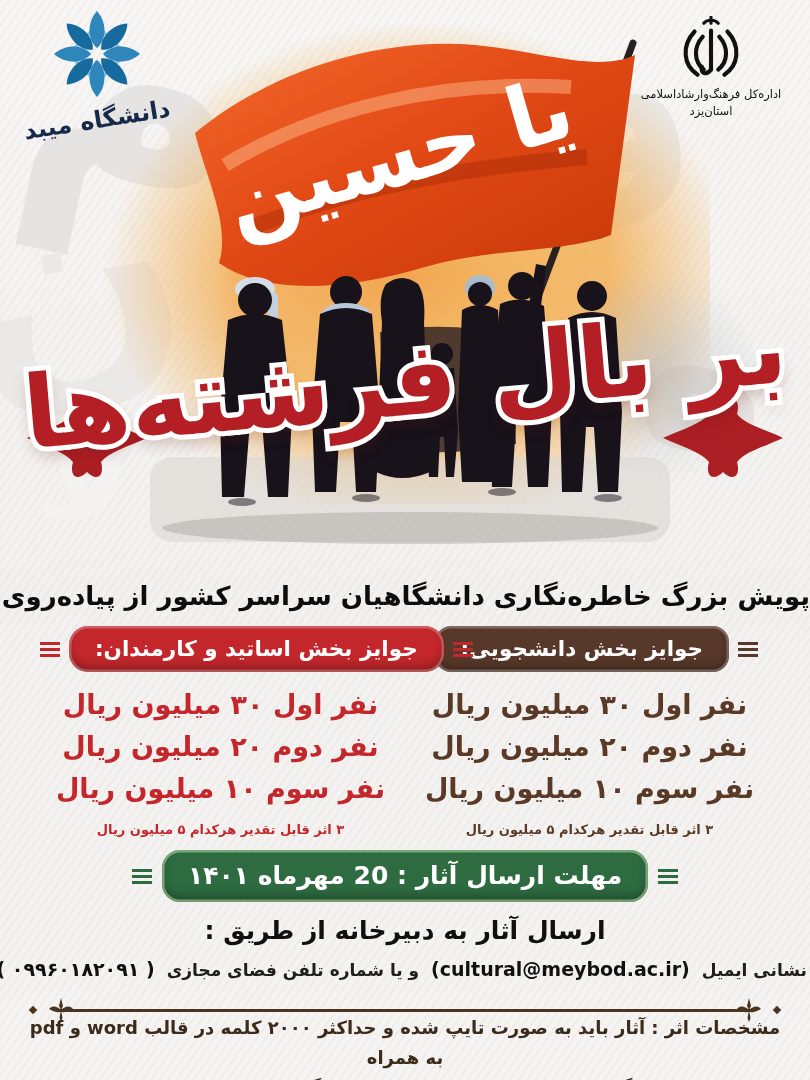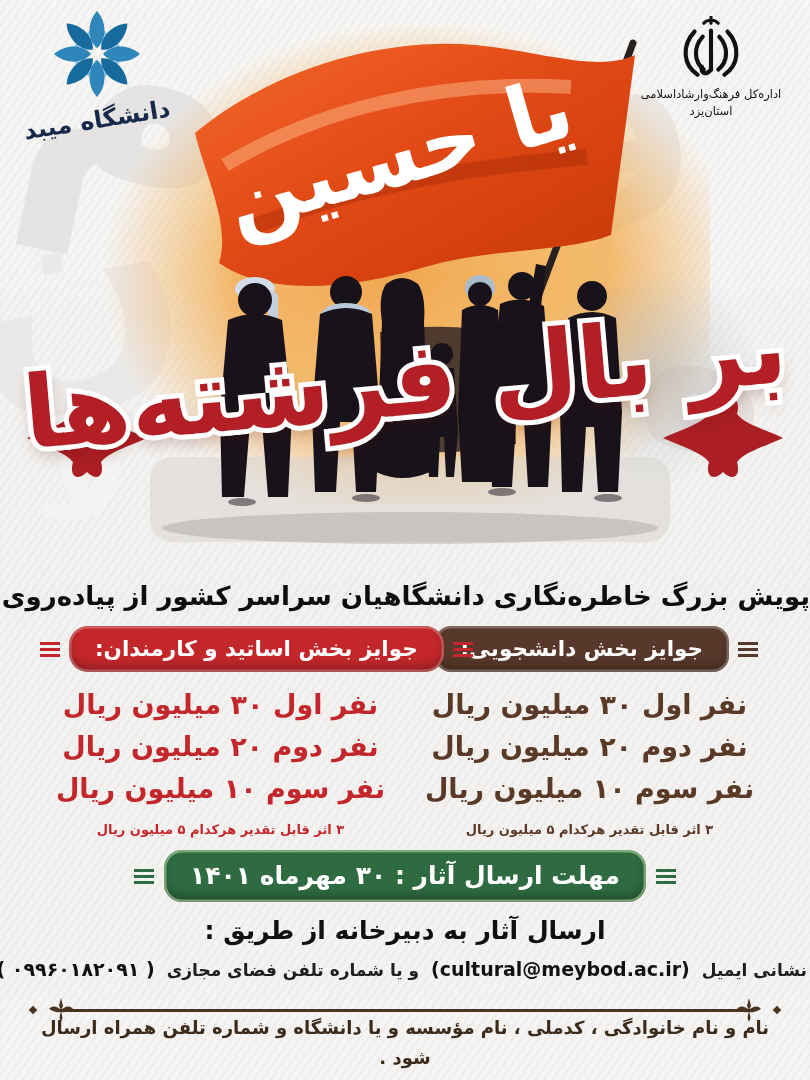--- a/index.html
+++ b/index.html
@@ -177,21 +177,21 @@
     <div class="col staff">
       <div class="prize-big">نفر اول ۳۰ میلیون ریال</div>
       <div class="prize-big">نفر دوم ۲۰ میلیون ریال</div>
       <div class="prize-big">نفر سوم ۱۰ میلیون ریال</div>
       <div class="prize-small">۳ اثر قابل تقدیر هرکدام ۵ میلیون ریال</div>
     </div>
   </div>
 
   <div class="deadline-row">
     <i class="dash green"></i>
-    <span class="pill green">مهلت ارسال آثار : ۳۰ مهرماه ۱۴۰۱</span>
+    <span class="pill green">مهلت ارسال آثار : 20 مهرماه ۱۴۰۱</span>
     <i class="dash green"></i>
   </div>
 
   <div class="send-line">ارسال آثار به دبیرخانه از طریق :</div>
 
   <div class="contact">
     <span class="seg">نشانی ایمیل</span>
     <span class="seg email">(cultural@meybod.ac.ir)</span>
     <span class="seg">و یا شماره تلفن فضای مجازی</span>
     <span class="seg phone">( ۰۹۹۶۰۱۸۲۰۹۱ )</span>
@@ -213,20 +213,21 @@
       <g fill="#4a331f">
         <path d="M13,1 L15,9 L13,13 L11,9 Z"></path>
         <path d="M13,13 C9,9 4,8 1,12 C5,14 9,16 12,15 Z"></path>
         <path d="M13,13 C17,9 22,8 25,12 C21,14 17,16 14,15 Z"></path>
         <path d="M13,13 L14.5,21 L13,25 L11.5,21 Z"></path>
       </g>
     </svg>
   </div>
 
   <div class="specs">
+    <div>مشخصات اثر : آثار باید به صورت تایپ شده و حداکثر ۲۰۰۰ کلمه در قالب word و pdf به همراه</div>
     <div>نام و نام خانوادگی ، کدملی ، نام مؤسسه و یا دانشگاه و شماره تلفن همراه ارسال شود .</div>
   </div>
 
   <div class="uni-logo">
     <svg width="92" height="92" viewBox="0 0 92 92">
       <rect x="26" y="26" width="40" height="40" fill="none" stroke="#8ec4e0" stroke-width="3.5" transform="rotate(45 46 46)"></rect>
       <g>
         <g transform="translate(46,46)">
           <g fill="#176a9e">
             <path transform="rotate(45)" d="M0,-6 C10,-14 10,-32 0,-43 C-10,-32 -10,-14 0,-6 Z"></path>

